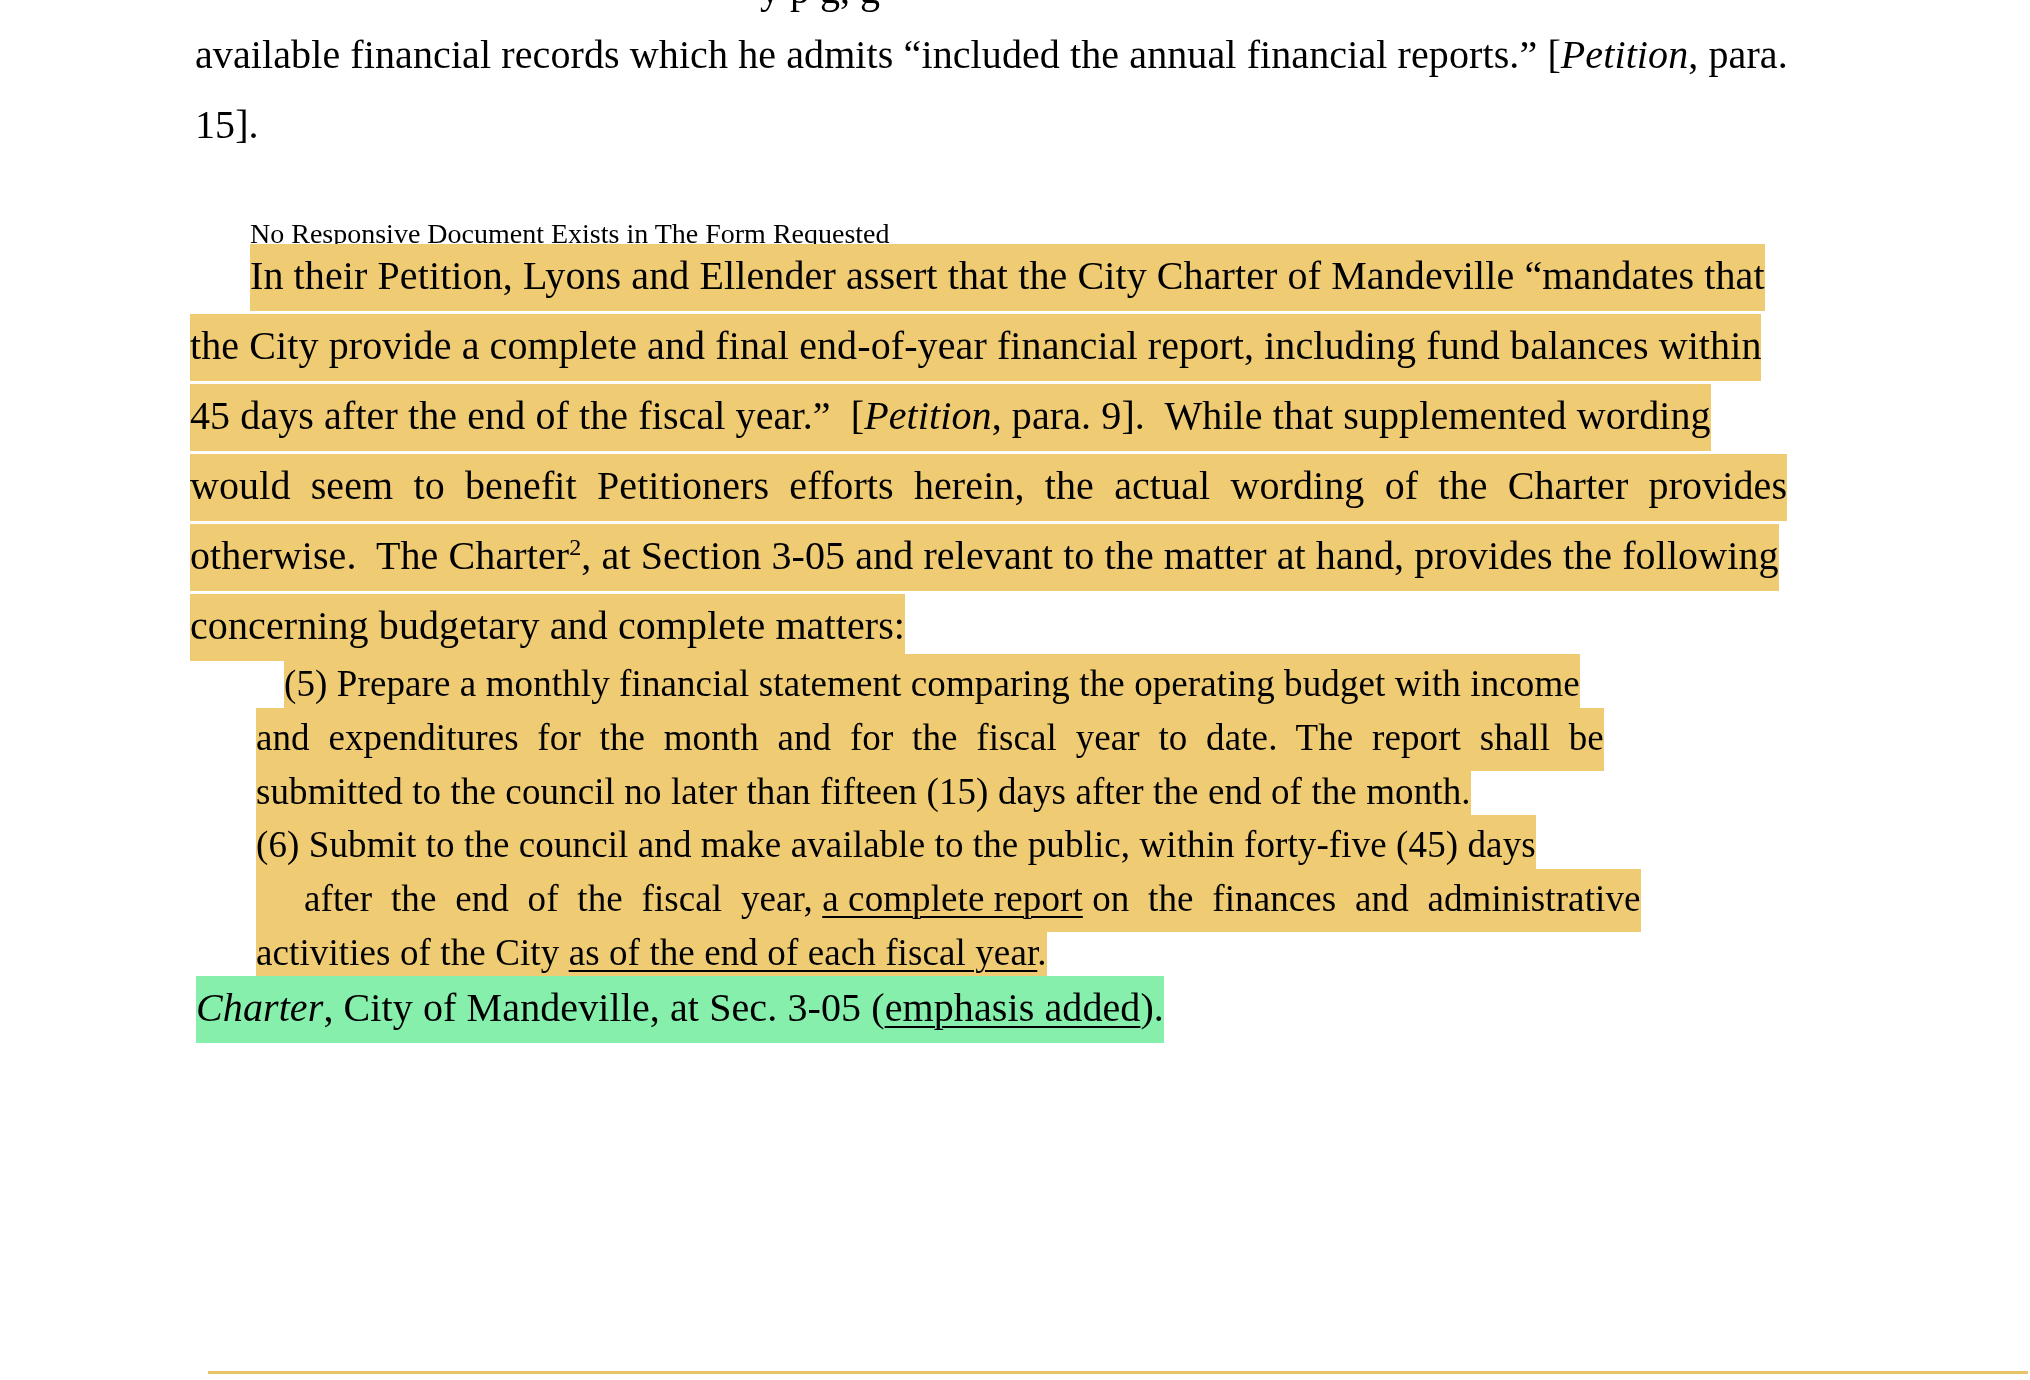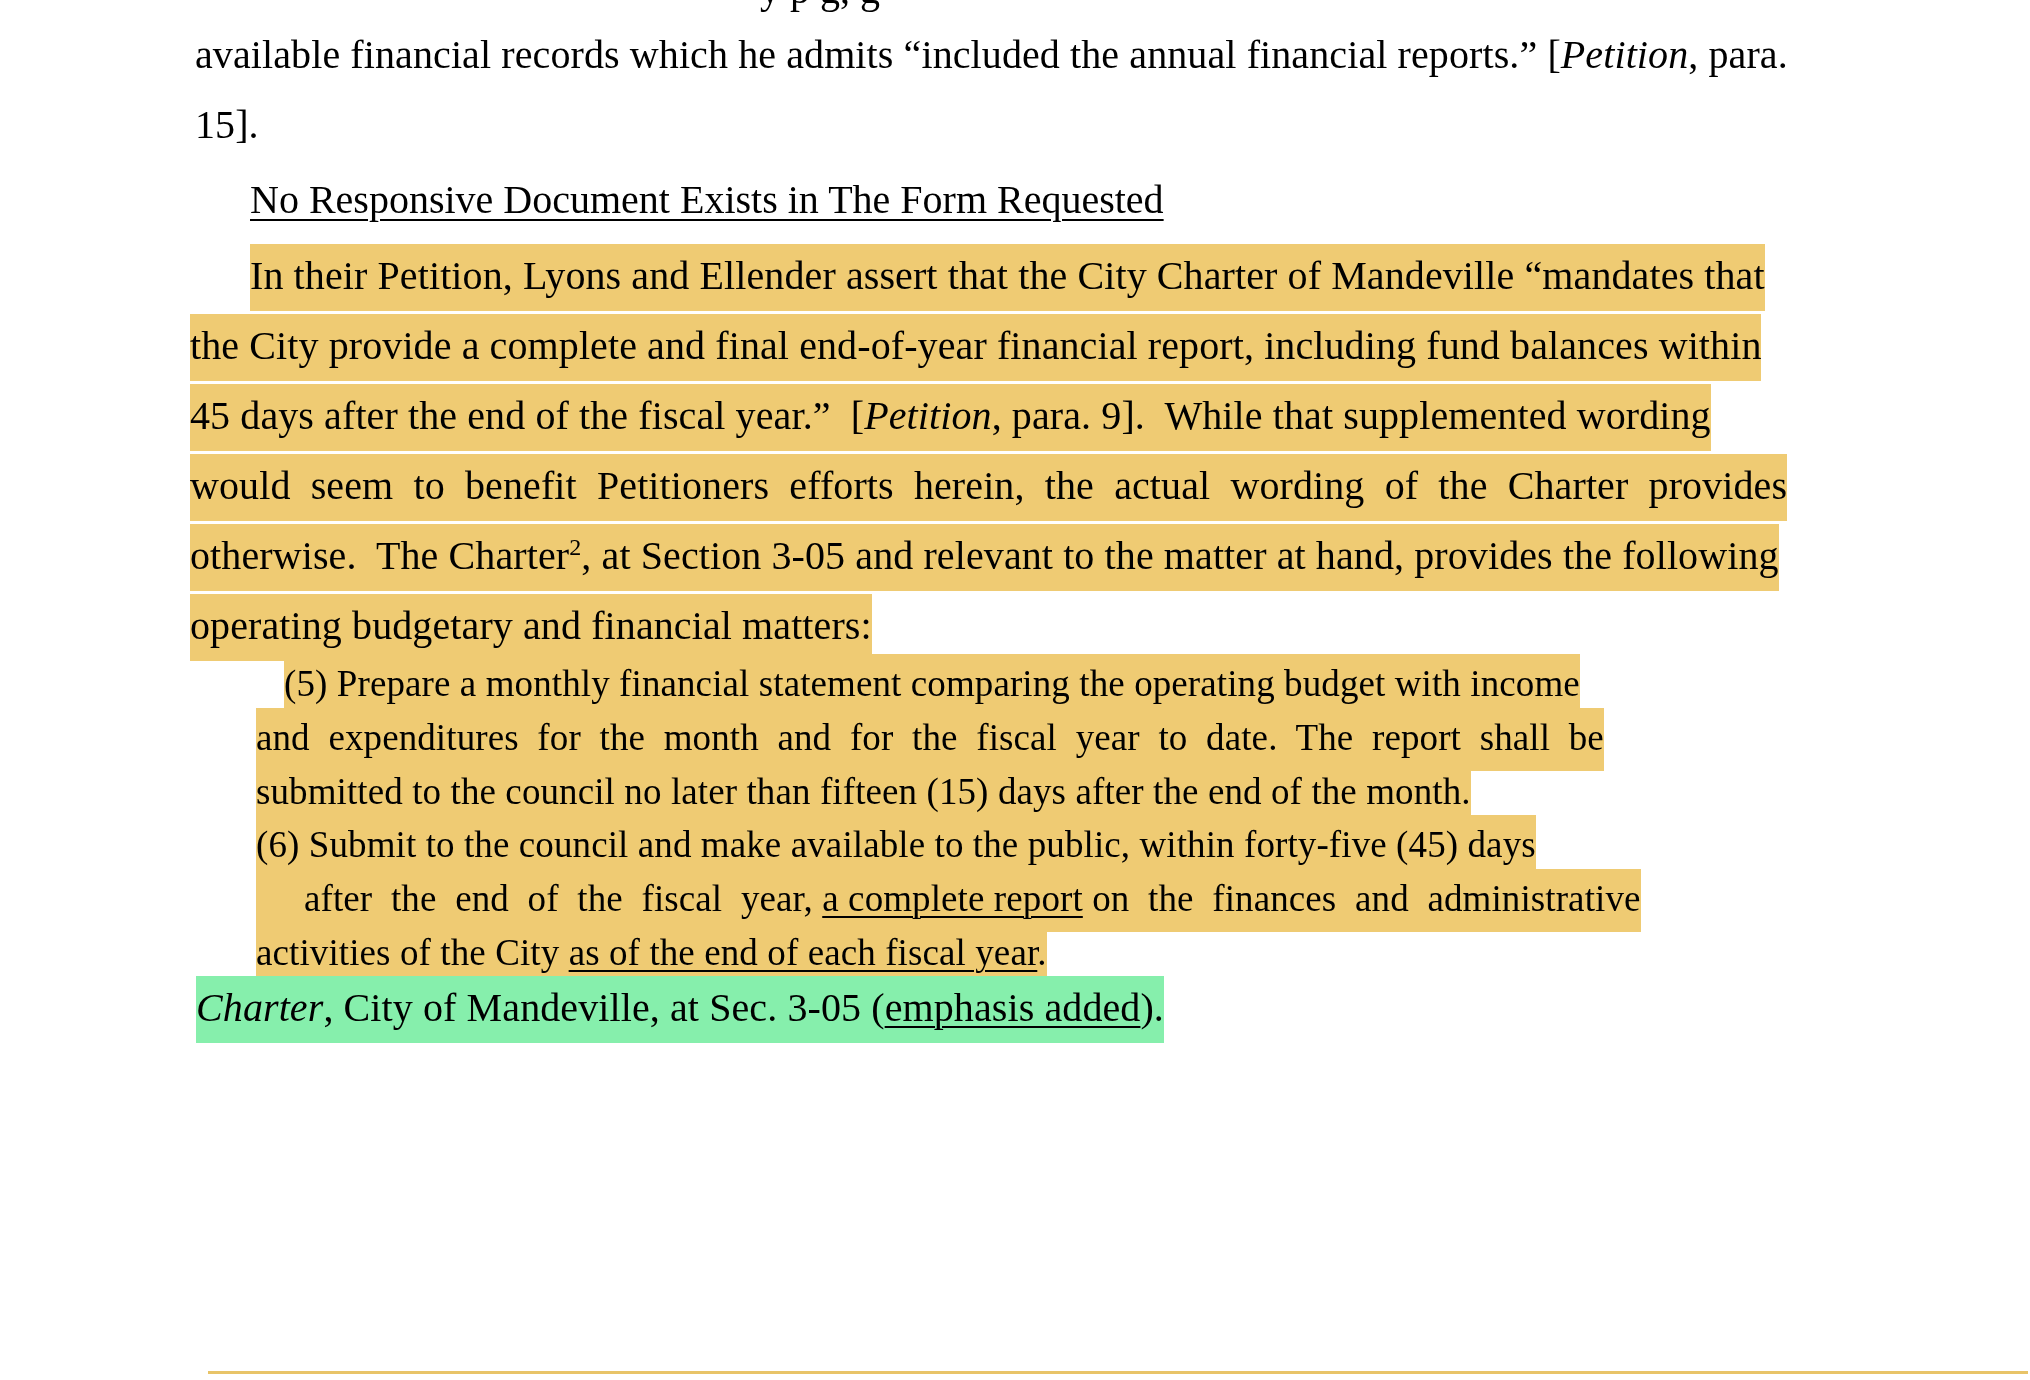--- a/index.html
+++ b/index.html
@@ -46,25 +46,26 @@
   .hl {
     background-color: #efcb73;
     box-decoration-break: clone;
     -webkit-box-decoration-break: clone;
     padding: 9px 0 13px 0;
   }
 
   .heading-line {
     position: absolute;
     white-space: pre;
-    font-size: 40px;
+    font-size: 28px;
     line-height: 1;
     text-decoration: underline;
     text-underline-offset: 6px;
     text-decoration-thickness: 2px;
+    margin-top: 40px;
   }
 
   .ital { font-style: italic; }
   .undl {
     text-decoration: underline;
     text-underline-offset: 5px;
     text-decoration-thickness: 2px;
   }
   .sup {
     font-size: 24px;
@@ -108,21 +109,21 @@
   <div class="para-line" style="left:250px; top:256px;"><span class="hl" style="background-color: rgb(239, 203, 115);">In their Petition, Lyons and Ellender assert that the City Charter of Mandeville “mandates that</span></div>
 
   <div class="para-line" style="left:190px; top:326px;"><span class="hl" style="background-color: rgb(239, 203, 115);">the City provide a complete and final end-of-year financial report, including fund balances within</span></div>
 
   <div class="para-line" style="left:190px; top:396px;"><span class="hl" style="background-color: rgb(239, 203, 115);"><span>45 days after the end of the fiscal year.”  [</span><span class="ital">Petition</span><span>, para. 9].  While that supplemented wording</span></span></div>
 
   <div class="para-line" style="left:190px; top:466px;"><span class="hl" style="background-color: rgb(239, 203, 115);">would  seem  to  benefit  Petitioners  efforts  herein,  the  actual  wording  of  the  Charter  provides</span></div>
 
   <div class="para-line" style="left:190px; top:536px;"><span class="hl" style="background-color: rgb(239, 203, 115);"><span>otherwise.  The Charter</span><span class="sup">2</span><span>, at Section 3-05 and relevant to the matter at hand, provides the following</span></span></div>
 
-  <div class="para-line" style="left:190px; top:606px;"><span class="hl" style="background-color: rgb(239, 203, 115);">operating budgetary and financial matters:</span></div>
+  <div class="para-line" style="left:190px; top:606px;"><span class="hl" style="background-color: rgb(239, 203, 115);">concerning budgetary and complete matters:</span></div>
 
   <div class="quote-line" style="left:256px; top:665px; font-size:37px;margin-left:28px;"><span class="hl" style="background-color: rgb(239, 203, 115);">(5) Prepare a monthly financial statement comparing the operating budget with income</span></div>
 
   <div class="quote-line" style="left:256px; top:719px; font-size:37px;"><span class="hl" style="background-color: rgb(239, 203, 115);">and  expenditures  for  the  month  and  for  the  fiscal  year  to  date.  The  report  shall  be</span></div>
 
   <div class="quote-line" style="left:256px; top:773px; font-size:37px;"><span class="hl" style="background-color: rgb(239, 203, 115);">submitted to the council no later than fifteen (15) days after the end of the month.</span></div>
 
   <div class="quote-line" style="left:256px; top:826px; font-size:37px;"><span class="hl" style="background-color: rgb(239, 203, 115);">(6) Submit to the council and make available to the public, within forty-five (45) days</span></div>
 
   <div class="quote-line" style="left:256px; top:880px; font-size:37px;"><span class="hl" style="background-color: rgb(239, 203, 115); padding-left: 48px;"><span>after  the  end  of  the  fiscal  year, </span><span class="undl">a complete report</span><span> on  the  finances  and  administrative</span></span></div>

